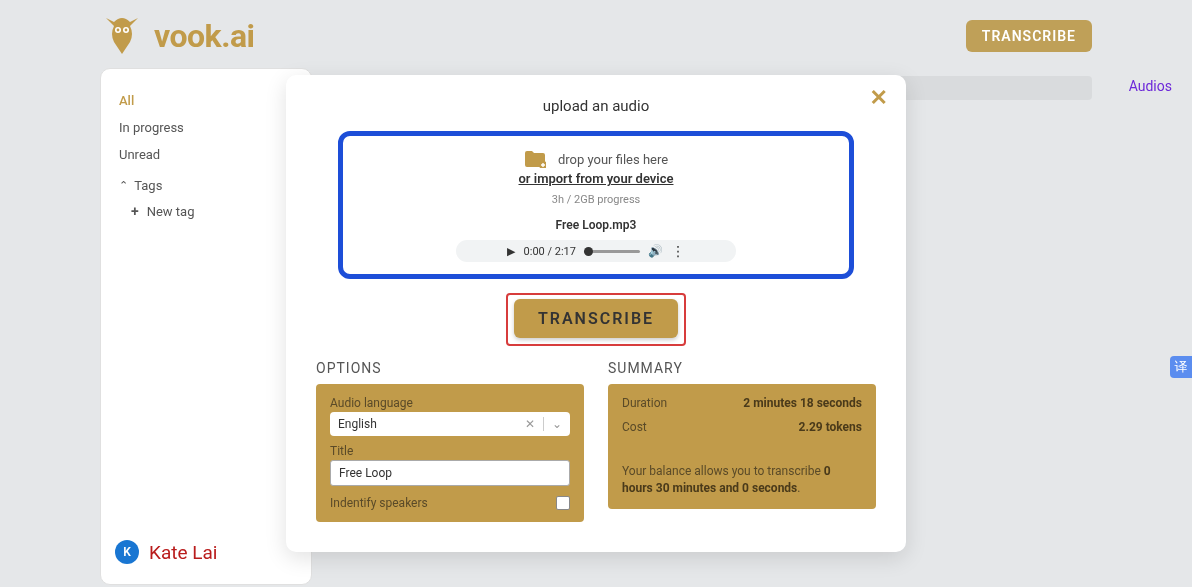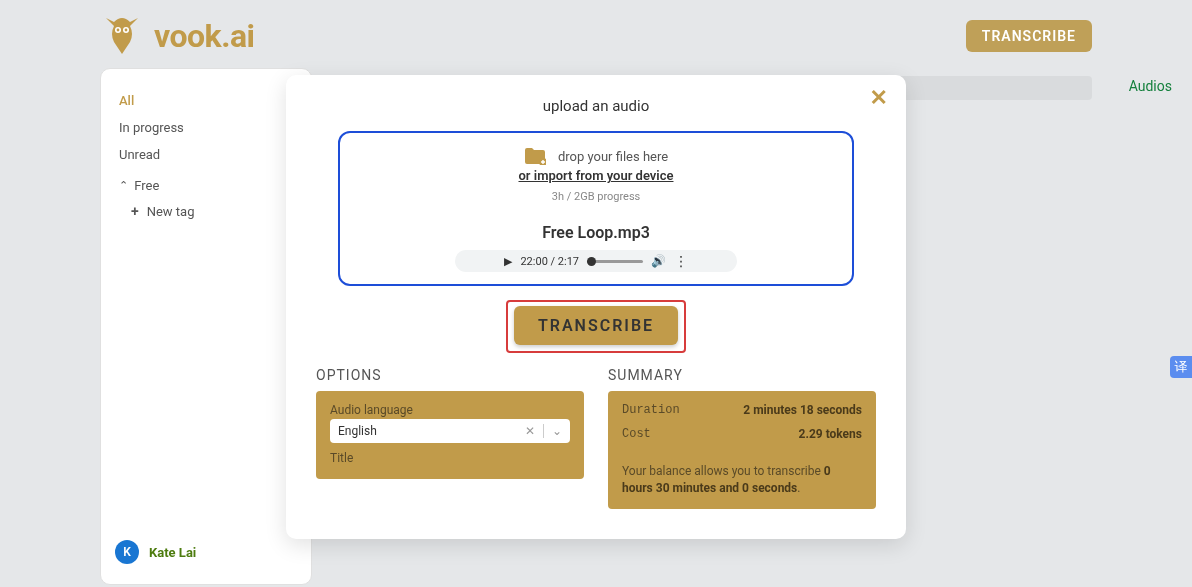--- a/index.html
+++ b/index.html
@@ -14,36 +14,36 @@
   .main-area { display: flex; padding: 10px 100px 0 100px; gap: 18px; height: calc(100% - 60px); }
   .sidebar { width: 212px; background: #fff; border-radius: 10px; border: 1px solid #e0e0e0; display: flex; flex-direction: column; padding: 18px 0 10px 0; position: relative; }
   .sidebar-item { padding: 6px 18px; font-size: 13px; color: #555; cursor: pointer; }
   .sidebar-item.active { color: #c19b4a; font-weight: 500; }
   .tags-row { display: flex; align-items: center; gap: 6px; padding: 6px 18px; font-size: 13px; color: #555; cursor: pointer; margin-top: 4px; }
   .chev { font-size: 11px; }
   .newtag-row { display: flex; align-items: center; gap: 8px; padding: 4px 18px 4px 30px; font-size: 13px; color: #555; cursor: pointer; }
   .plus { font-size: 14px; font-weight: 600; color: #555; }
   .user-block { margin-top: auto; display: flex; align-items: center; gap: 10px; padding: 10px 14px; }
   .avatar { width: 24px; height: 24px; border-radius: 50%; background: #1976d2; color: #fff; display: flex; align-items: center; justify-content: center; font-size: 12px; font-weight: 600; }
-  .username { font-size: 13px; color: #4d7c0f; font-weight: bold; }
+  .username { font-size: 19px; color: #b91c1c; }
 
   .content { flex: 1; position: relative; }
   .tabs-bg { position: absolute; top: 8px; right: 0; width: 680px; height: 24px; background: #d9dbdd; border-radius: 4px; }
-  .audios-tab { position: absolute; top: 10px; right: -80px; font-size: 14px; color: #15803d; }
+  .audios-tab { position: absolute; top: 10px; right: -80px; font-size: 14px; color: #6d28d9; }
 
   
   .modal { position: absolute; top: 75px; left: calc(50% - 310px); width: 620px; background: #fff; border-radius: 10px; box-shadow: 0 6px 22px rgba(0,0,0,0.12); padding: 22px 30px 30px 30px; z-index: 100; }
   .close-btn { position: absolute; top: 12px; right: 18px; font-size: 22px; color: #c19b4a; cursor: pointer; font-weight: 700; line-height: 1; }
   .modal-title { text-align: center; font-size: 15px; color: #333; margin-bottom: 16px; }
-  .dropzone { border: 2px solid #1d4ed8; border-radius: 12px; padding: 14px 20px 12px 20px; text-align: center; margin: 0 auto 14px auto; width: 92%; }
+  .dropzone { border: 5px solid #1d4ed8; border-radius: 12px; padding: 14px 20px 12px 20px; text-align: center; margin: 0 auto 14px auto; width: 92%; }
   .drop-row { display: flex; align-items: center; justify-content: center; gap: 12px; font-size: 13px; color: #555; }
   .folder-icon { width: 22px; height: 18px; }
   .import-link { font-size: 13px; text-decoration: underline; color: #333; font-weight: 600; margin-top: 0; display: inline-block; cursor: pointer; }
   .limit-text { font-size: 11px; color: #888; margin-top: 6px; }
-  .filename { font-size: 16px; color: #333; font-weight: 600; margin-top: 20px; }
+  .filename { font-size: 12px; color: #333; font-weight: 600; margin-top: 12px; }
   .audio-player { display: flex; align-items: center; justify-content: center; gap: 8px; background: #f1f3f4; border-radius: 18px; padding: 4px 10px; margin: 8px auto 0 auto; width: 60%; }
   .play-icon { font-size: 11px; color: #333; cursor: pointer; }
   .time-text { font-size: 11px; color: #333; }
   .progress-bar { width: 56px; height: 3px; background: #999; border-radius: 2px; position: relative; }
   .progress-bar::before { content: ''; position: absolute; left: 0; top: -3px; width: 9px; height: 9px; background: #333; border-radius: 50%; }
   .vol-icon { font-size: 12px; color: #333; cursor: pointer; }
   .dots-icon { font-size: 14px; color: #333; cursor: pointer; line-height: 1; }
 
   .modal-transcribe-wrap { display: flex; justify-content: center; margin: 12px 0 14px 0; }
   .red-highlight { border: 2px solid #d73c3c; border-radius: 4px; padding: 4px 6px 6px 6px; }
@@ -56,23 +56,23 @@
 
   .field-label { font-size: 12px; color: #5a4a28; margin-bottom: 2px; }
   .lang-select { position: relative; background: #fff; border-radius: 4px; padding: 5px 8px; font-size: 12px; color: #333; display: flex; align-items: center; justify-content: space-between; margin-bottom: 8px; cursor: pointer; }
   .lang-right { display: flex; align-items: center; gap: 4px; color: #999; font-size: 12px; }
   .lang-sep { width: 1px; height: 14px; background: #ccc; margin: 0 4px; }
   .title-input { width: 100%; background: #fff; border: 1px solid #aaa; border-radius: 3px; padding: 5px 8px; font-size: 12px; color: #333; margin-bottom: 10px; }
   .speaker-row { display: flex; align-items: center; justify-content: space-between; font-size: 12px; color: #5a4a28; }
   .checkbox { width: 14px; height: 14px; background: #fff; border: 1px solid #888; border-radius: 2px; cursor: pointer; }
 
   .sum-row { display: flex; justify-content: space-between; margin-bottom: 10px; }
-  .sum-label { font-size: 12px; color: #5a4a28; font-family: Liberation Mono, monospace; }
+  .sum-label { font-size: 12px; color: #5a4a28; }
   .sum-val { font-size: 12px; font-weight: 700; color: #4a3a1a; }
-  .balance-text { font-size: 12px; color: #5a4a28; margin-top: 22px; line-height: 1.4; }
+  .balance-text { font-size: 12px; color: #5a4a28; margin-top: 29px; line-height: 1.4; }
   .balance-text b { color: #4a3a1a; }
 
   .side-widget { position: absolute; right: 0; top: 356px; width: 22px; height: 22px; background: #5b8def; border-radius: 4px 0 0 4px; display: flex; align-items: center; justify-content: center; color: #fff; font-size: 13px; cursor: pointer; }
 </style>
 </head>
 <body>
 
 <div class="header">
   <div class="logo">
     <svg class="logo-svg" viewBox="0 0 44 44">
@@ -88,21 +88,21 @@
 </div>
 
 <div class="main-area">
 
   <div class="sidebar">
     <div class="sidebar-item active">All</div>
     <div class="sidebar-item">In progress</div>
     <div class="sidebar-item">Unread</div>
     <div class="tags-row">
       <span class="chev">⌃</span>
-      <span>Free</span>
+      <span>Tags</span>
     </div>
     <div class="newtag-row">
       <span class="plus">+</span>
       <span>New tag</span>
     </div>
     <div class="user-block">
       <div class="avatar">K</div>
       <div class="username">Kate Lai</div>
     </div>
   </div>
@@ -124,21 +124,21 @@
         <circle cx="19" cy="15" r="4" fill="#c19b4a"></circle>
         <path stroke="#fff" stroke-width="1.4" d="M19 13 L19 17 M17 15 L21 15" fill="none"></path>
       </svg>
       <span>drop your files here</span>
     </div>
     <a class="import-link">or import from your device</a>
     <div class="limit-text">3h / 2GB progress</div>
     <div class="filename">Free Loop.mp3</div>
     <div class="audio-player">
       <span class="play-icon">▶</span>
-      <span class="time-text">22:00 / 2:17</span>
+      <span class="time-text">0:00 / 2:17</span>
       <div class="progress-bar"></div>
       <span class="vol-icon">🔊</span>
       <span class="dots-icon">⋮</span>
     </div>
   </div>
 
   <div class="modal-transcribe-wrap">
     <div class="red-highlight">
       <button class="modal-transcribe-btn">TRANSCRIBE</button>
     </div>
@@ -152,20 +152,25 @@
         <div class="field-label">Audio language</div>
         <div class="lang-select">
           <span>English</span>
           <span class="lang-right">
             <span>✕</span>
             <span class="lang-sep"></span>
             <span>⌄</span>
           </span>
         </div>
         <div class="field-label">Title</div>
+        <input class="title-input" type="text" value="Free Loop" style="">
+        <div class="speaker-row">
+          <span>Indentify speakers</span>
+          <div class="checkbox"></div>
+        </div>
       </div>
     </div>
 
     <div class="panel-col">
       <div class="panel-title">SUMMARY</div>
       <div class="panel-box">
         <div class="sum-row">
           <span class="sum-label">Duration</span>
           <span class="sum-val">2 minutes 18 seconds</span>
         </div>

